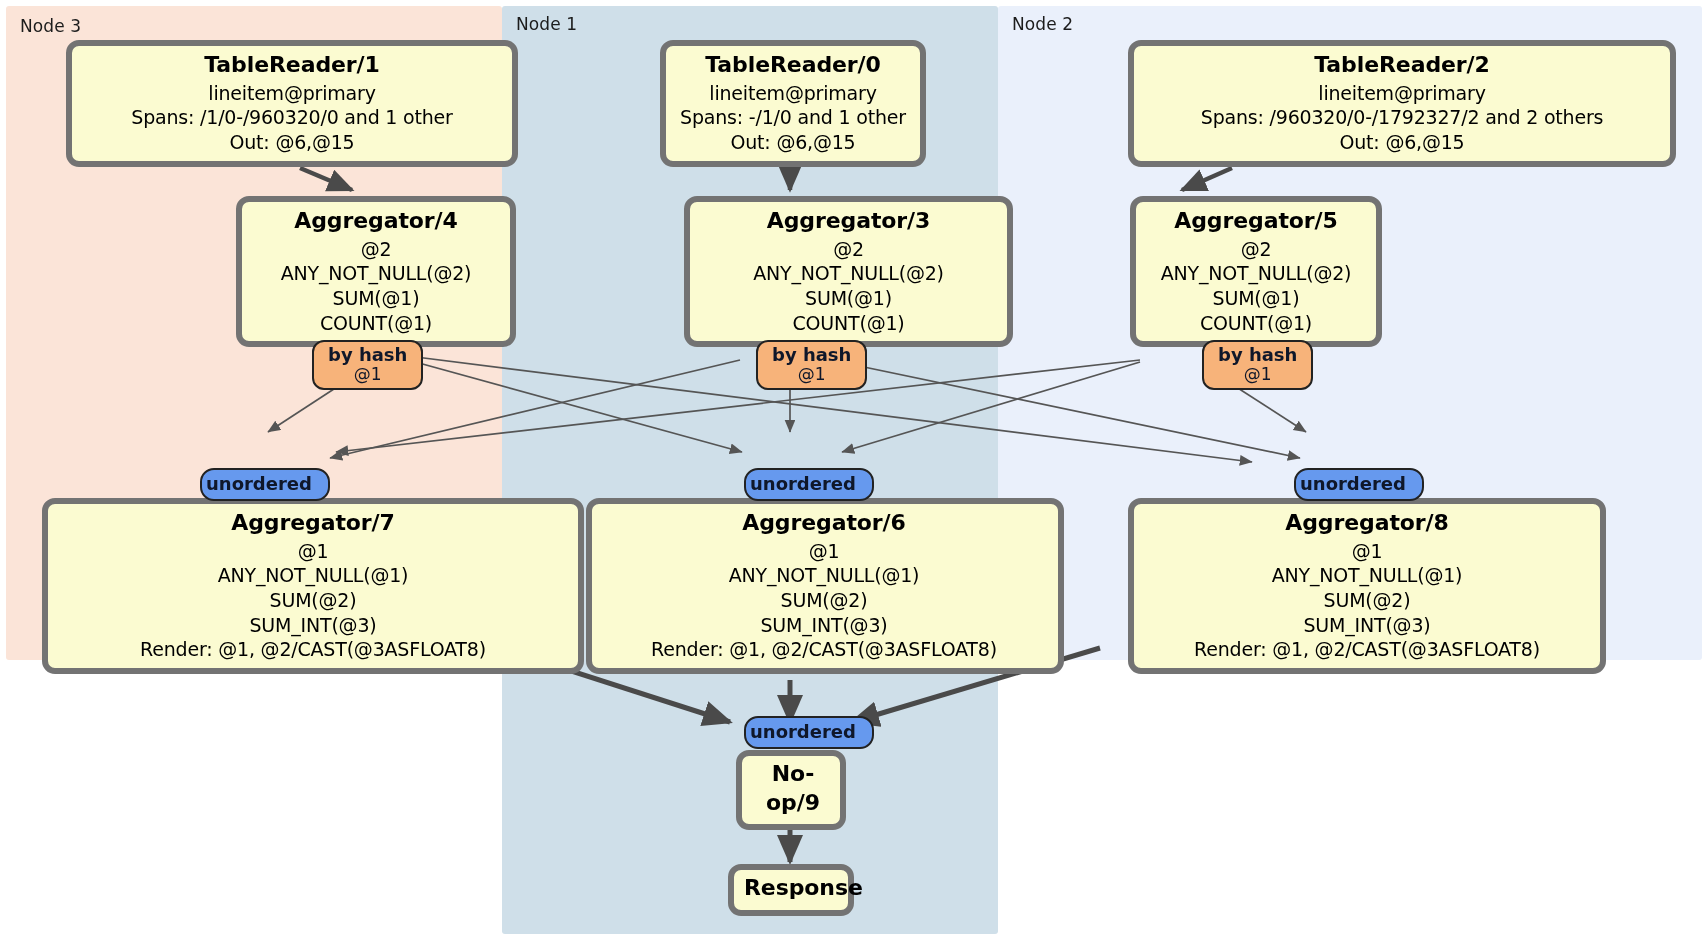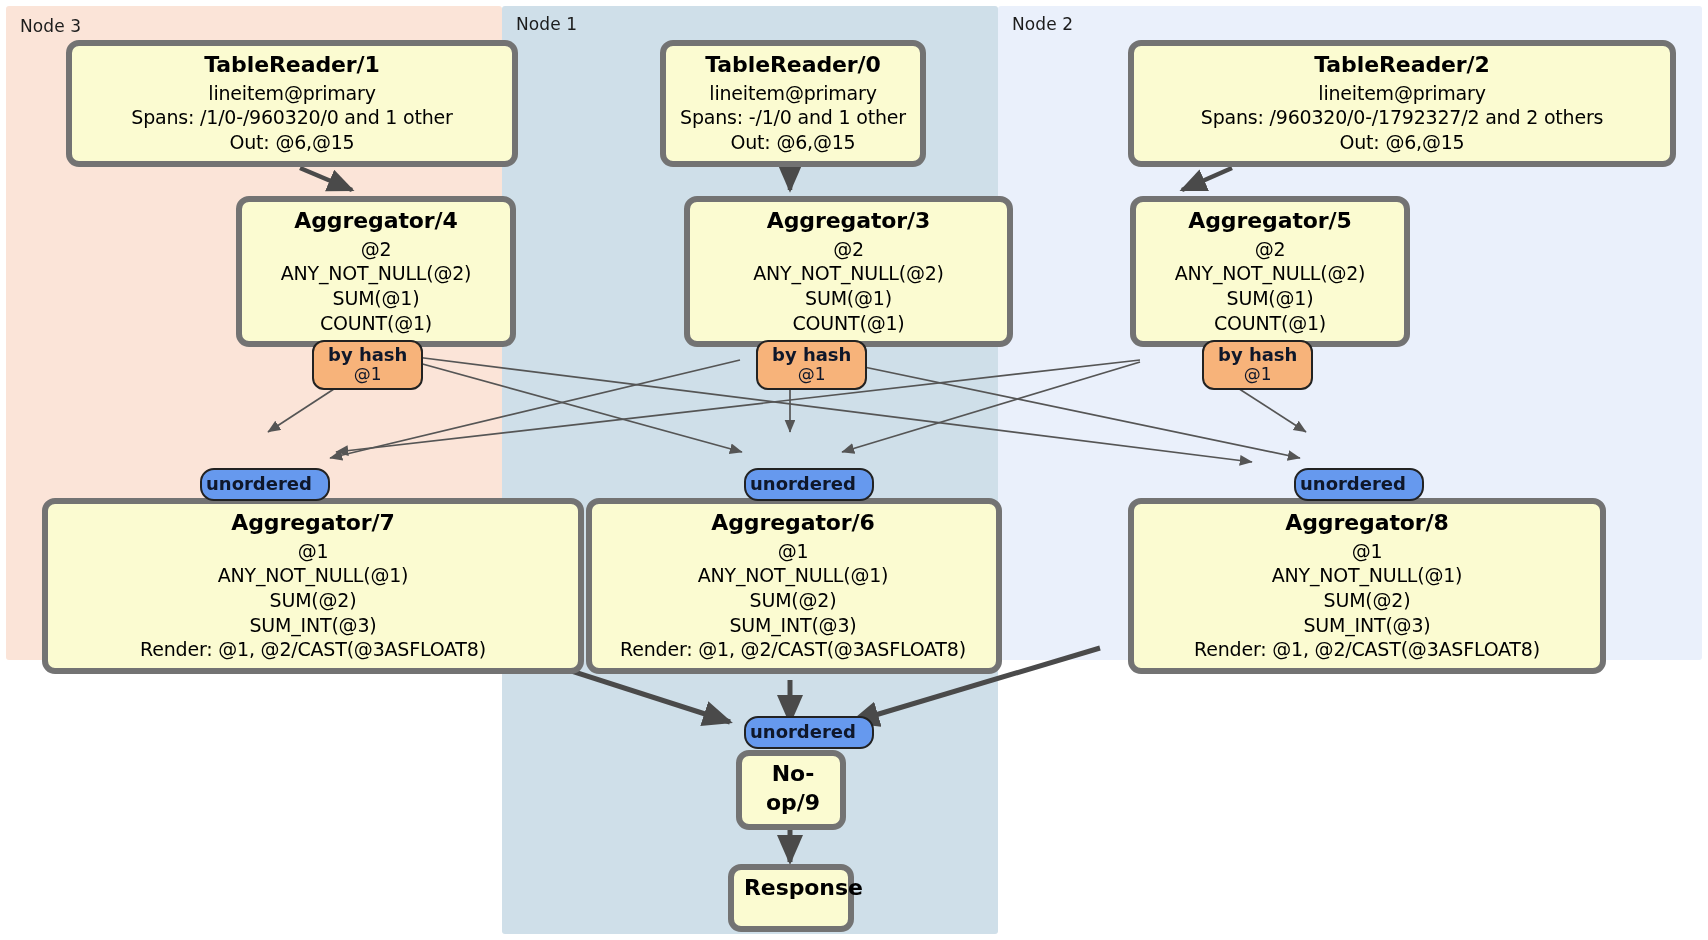--- a/index.html
+++ b/index.html
@@ -180,21 +180,21 @@
   </div>
 
   <div class="proc" style="left:684px; top:196px; width:329px;">
     <span class="title">Aggregator/3</span>
     <span class="line">@2</span>
     <span class="line">ANY_NOT_NULL(@2)</span>
     <span class="line">SUM(@1)</span>
     <span class="line">COUNT(@1)</span>
   </div>
 
-  <div class="proc" style="left:1130px; top:196px; width:280px;">
+  <div class="proc" style="left:1130px; top:196px; width:252px;">
     <span class="title">Aggregator/5</span>
     <span class="line">@2</span>
     <span class="line">ANY_NOT_NULL(@2)</span>
     <span class="line">SUM(@1)</span>
     <span class="line">COUNT(@1)</span>
   </div>
 
   <div class="badge hash" style="left:312px; top:340px;">
     <span class="b1">by hash</span>
     <span class="b2">@1</span>
@@ -214,21 +214,21 @@
 
   <div class="proc" style="left:42px; top:498px; width:542px;">
     <span class="title">Aggregator/7</span>
     <span class="line">@1</span>
     <span class="line">ANY_NOT_NULL(@1)</span>
     <span class="line">SUM(@2)</span>
     <span class="line">SUM_INT(@3)</span>
     <span class="line">Render: @1, @2/CAST(@3ASFLOAT8)</span>
   </div>
 
-  <div class="proc" style="left:586px; top:498px; width:416px;padding-left:8px;">
+  <div class="proc" style="left:586px; top:498px; width:478px;padding-left:8px;">
     <span class="title">Aggregator/6</span>
     <span class="line">@1</span>
     <span class="line">ANY_NOT_NULL(@1)</span>
     <span class="line">SUM(@2)</span>
     <span class="line">SUM_INT(@3)</span>
     <span class="line">Render: @1, @2/CAST(@3ASFLOAT8)</span>
   </div>
 
   <div class="proc" style="left:1128px; top:498px; width:478px;">
     <span class="title">Aggregator/8</span>
@@ -238,17 +238,17 @@
     <span class="line">SUM_INT(@3)</span>
     <span class="line">Render: @1, @2/CAST(@3ASFLOAT8)</span>
   </div>
 
   <div class="badge unordered" style="left:744px; top:716px;">unordered</div>
 
   <div class="proc" style="left:736px; top:750px; width:110px; padding:4px 6px 6px 10px;">
     <span class="title">No-op/9</span>
   </div>
 
-  <div class="proc" style="left:728px; top:864px; width:126px; padding:4px 10px 22px 10px;">
+  <div class="proc" style="left:728px; top:864px; width:126px; padding:4px 10px 6px 10px;">
     <span class="title">Response</span>
   </div>
 
 </div>
 
 </body></html>

